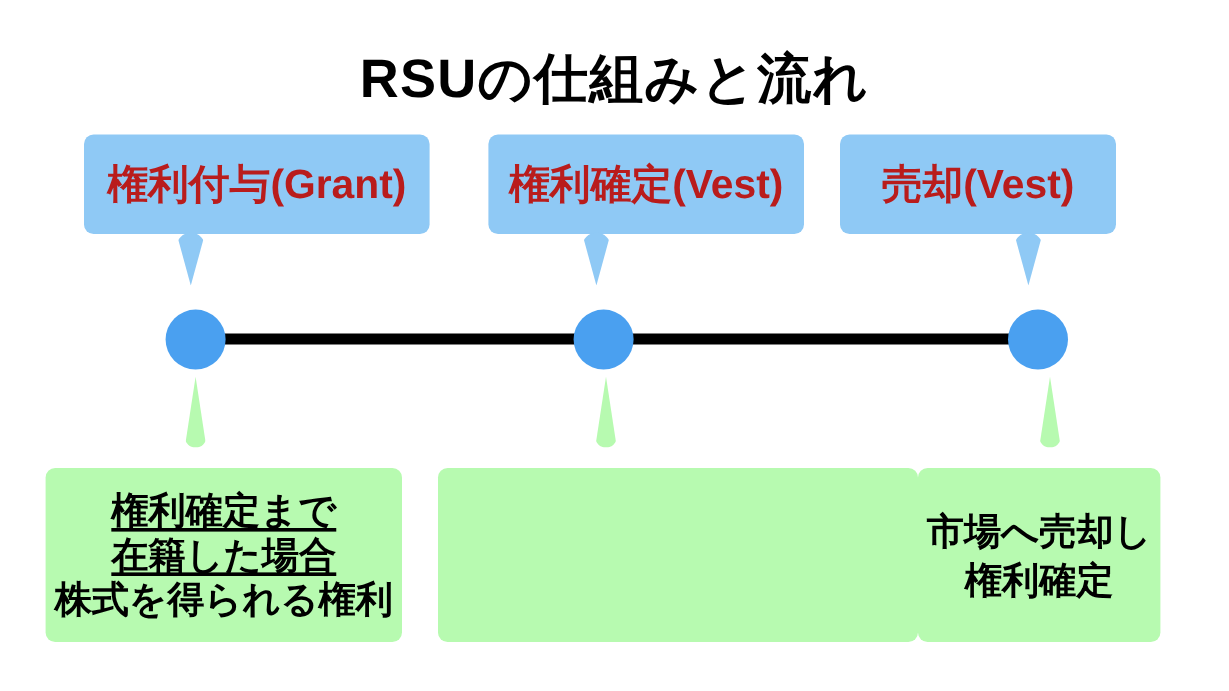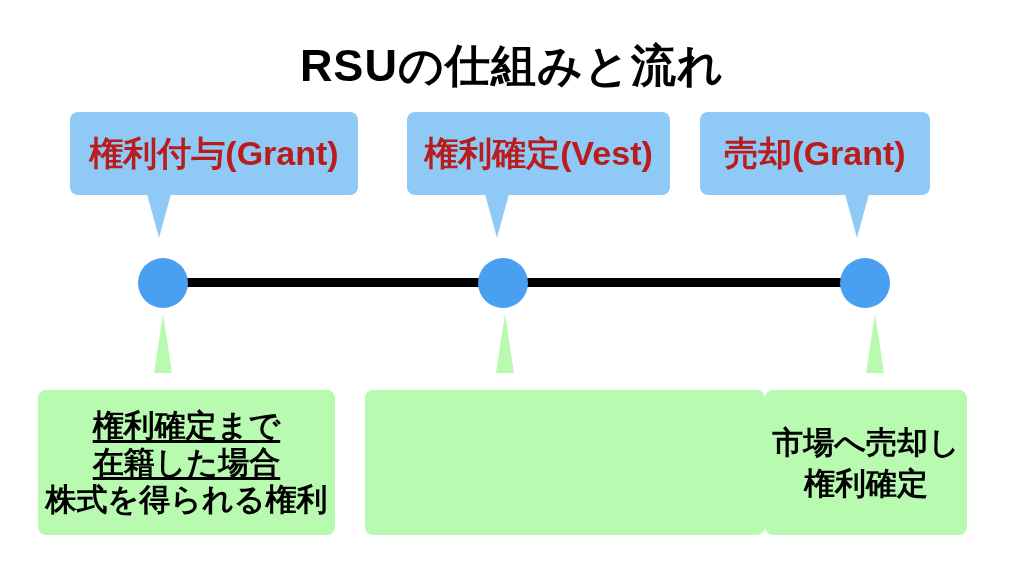--- a/index.html
+++ b/index.html
@@ -1,15 +1,15 @@
 <!DOCTYPE html>
 <html><head>
 <meta charset="utf-8">
 <style>
-  * { margin: 0; padding: 0; box-sizing: border-box; }
+  * { margin: 0; padding: 0; box-sizing: border-box; border-radius: 25px; }
   body {
     font-family: "Liberation Sans", "DejaVu Sans", sans-serif;
     background: #ffffff;
   }
   .canvas {
     position: relative;
     width: 1024px;
     height: 576px;
     background: #ffffff;
     overflow: hidden;
@@ -118,21 +118,21 @@
 
   <div class="title">RSUの仕組みと流れ</div>
 
   <div class="stage-box stage-box-1">
     <span>権利付与(Grant)</span>
   </div>
   <div class="stage-box stage-box-2">
     <span>権利確定(Vest)</span>
   </div>
   <div class="stage-box stage-box-3">
-    <span>売却(Grant)</span>
+    <span>売却(Vest)</span>
   </div>
 
   <div class="tail-down tail-down-1"></div>
   <div class="tail-down tail-down-2"></div>
   <div class="tail-down tail-down-3"></div>
 
   <div class="timeline-line"></div>
   <div class="timeline-dot dot-1"></div>
   <div class="timeline-dot dot-2"></div>
   <div class="timeline-dot dot-3"></div>

